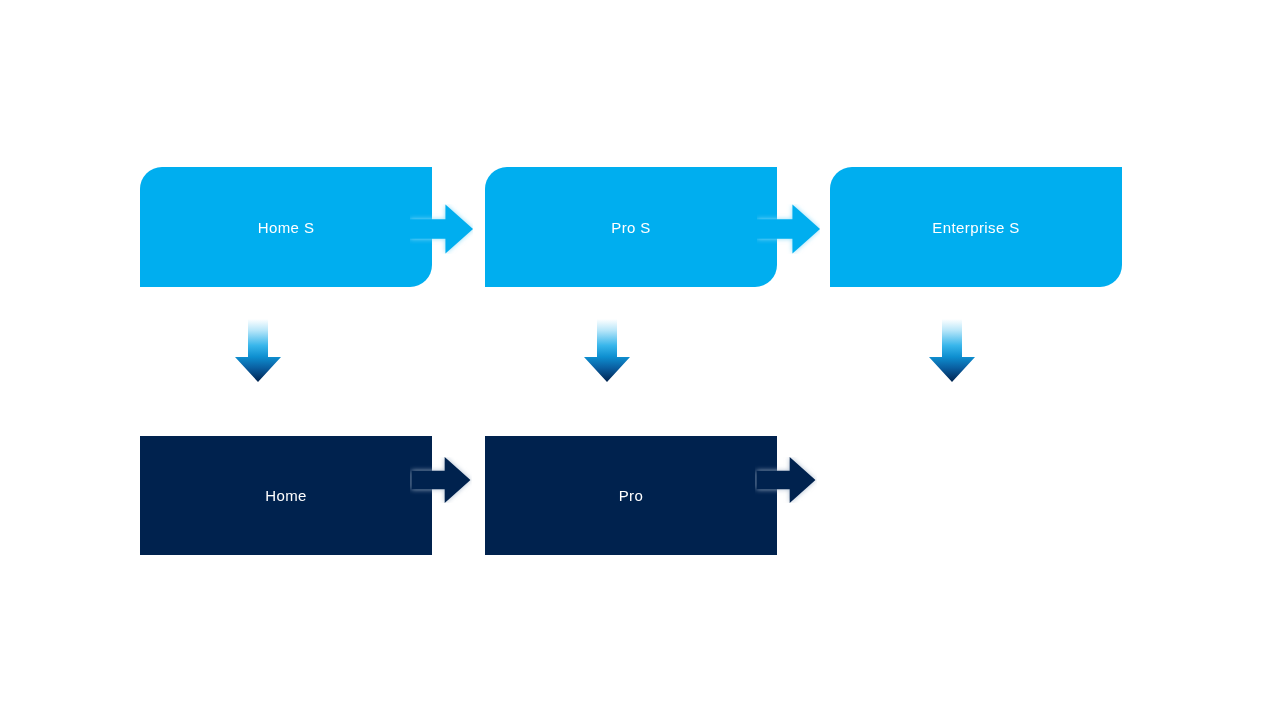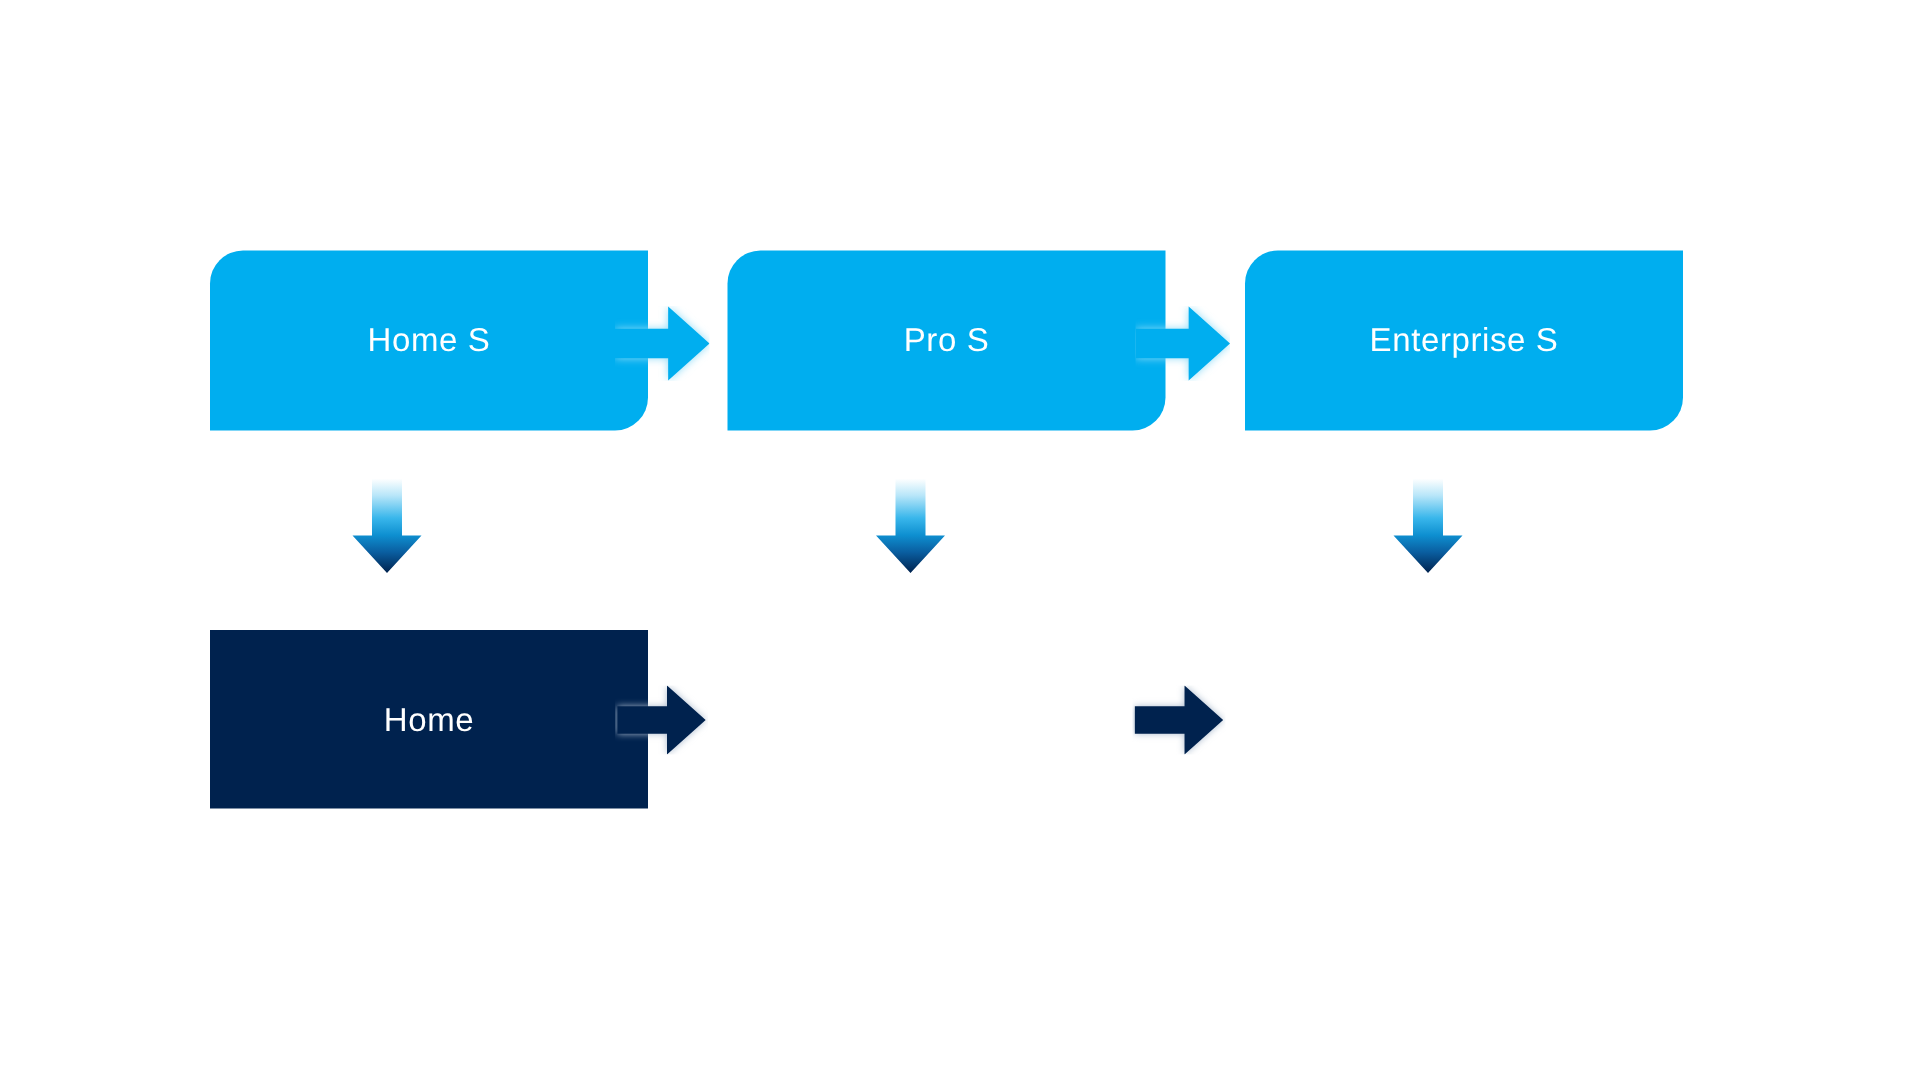--- a/index.html
+++ b/index.html
@@ -12,31 +12,31 @@
     font-family: "Liberation Sans", sans-serif;
   }
   .box {
     position: absolute;
     width: 292px;
     height: 120px;
     display: flex;
     align-items: center;
     justify-content: center;
     color: #ffffff;
-    font-size: 22px;
+    font-size: 15px;
     letter-spacing: 0.4px;
   }
   .box.light {
     background: #00AEEF;
     border-radius: 22px 0 22px 0;
     top: 167px;
   }
   .box.dark {
     background: #00224E;
-    top: 420px;
+    top: 436px;
     height: 119px;
   }
   .col1 { left: 140px; }
   .col2 { left: 485px; }
   .col3 { left: 830px; }
 
   .arrow { position: absolute; }
   .arrow svg { display: block; width: 100%; height: 100%; }
 
   .h-arrow-top    { width: 63px; height: 50px; top: 204px; }
@@ -109,20 +109,23 @@
   </div>
   <div class="arrow v-arrow va3">
     <svg viewBox="0 0 48 64">
       <polygon points="14,0 34,0 34,38 47,38 24,63 1,38 14,38" fill="url(#downGrad)"></polygon>
     </svg>
   </div>
 
   <div class="box dark col1">
     <span>Home</span>
   </div>
+  <div class="box dark col2">
+    <span>Pro</span>
+  </div>
 
   <div class="arrow h-arrow-bottom ha3">
     <svg viewBox="0 0 64 50">
       <polygon points="0,15 36,15 36,0 64,25 36,50 36,35 0,35" fill="#A9B9CD" filter="url(#glow)"></polygon>
       <polygon points="0,15 36,15 36,0 64,25 36,50 36,35 0,35" fill="#00224E"></polygon>
     </svg>
   </div>
   <div class="arrow h-arrow-bottom ha4">
     <svg viewBox="0 0 64 50">
       <polygon points="0,15 36,15 36,0 64,25 36,50 36,35 0,35" fill="#A9B9CD" filter="url(#glow)"></polygon>

